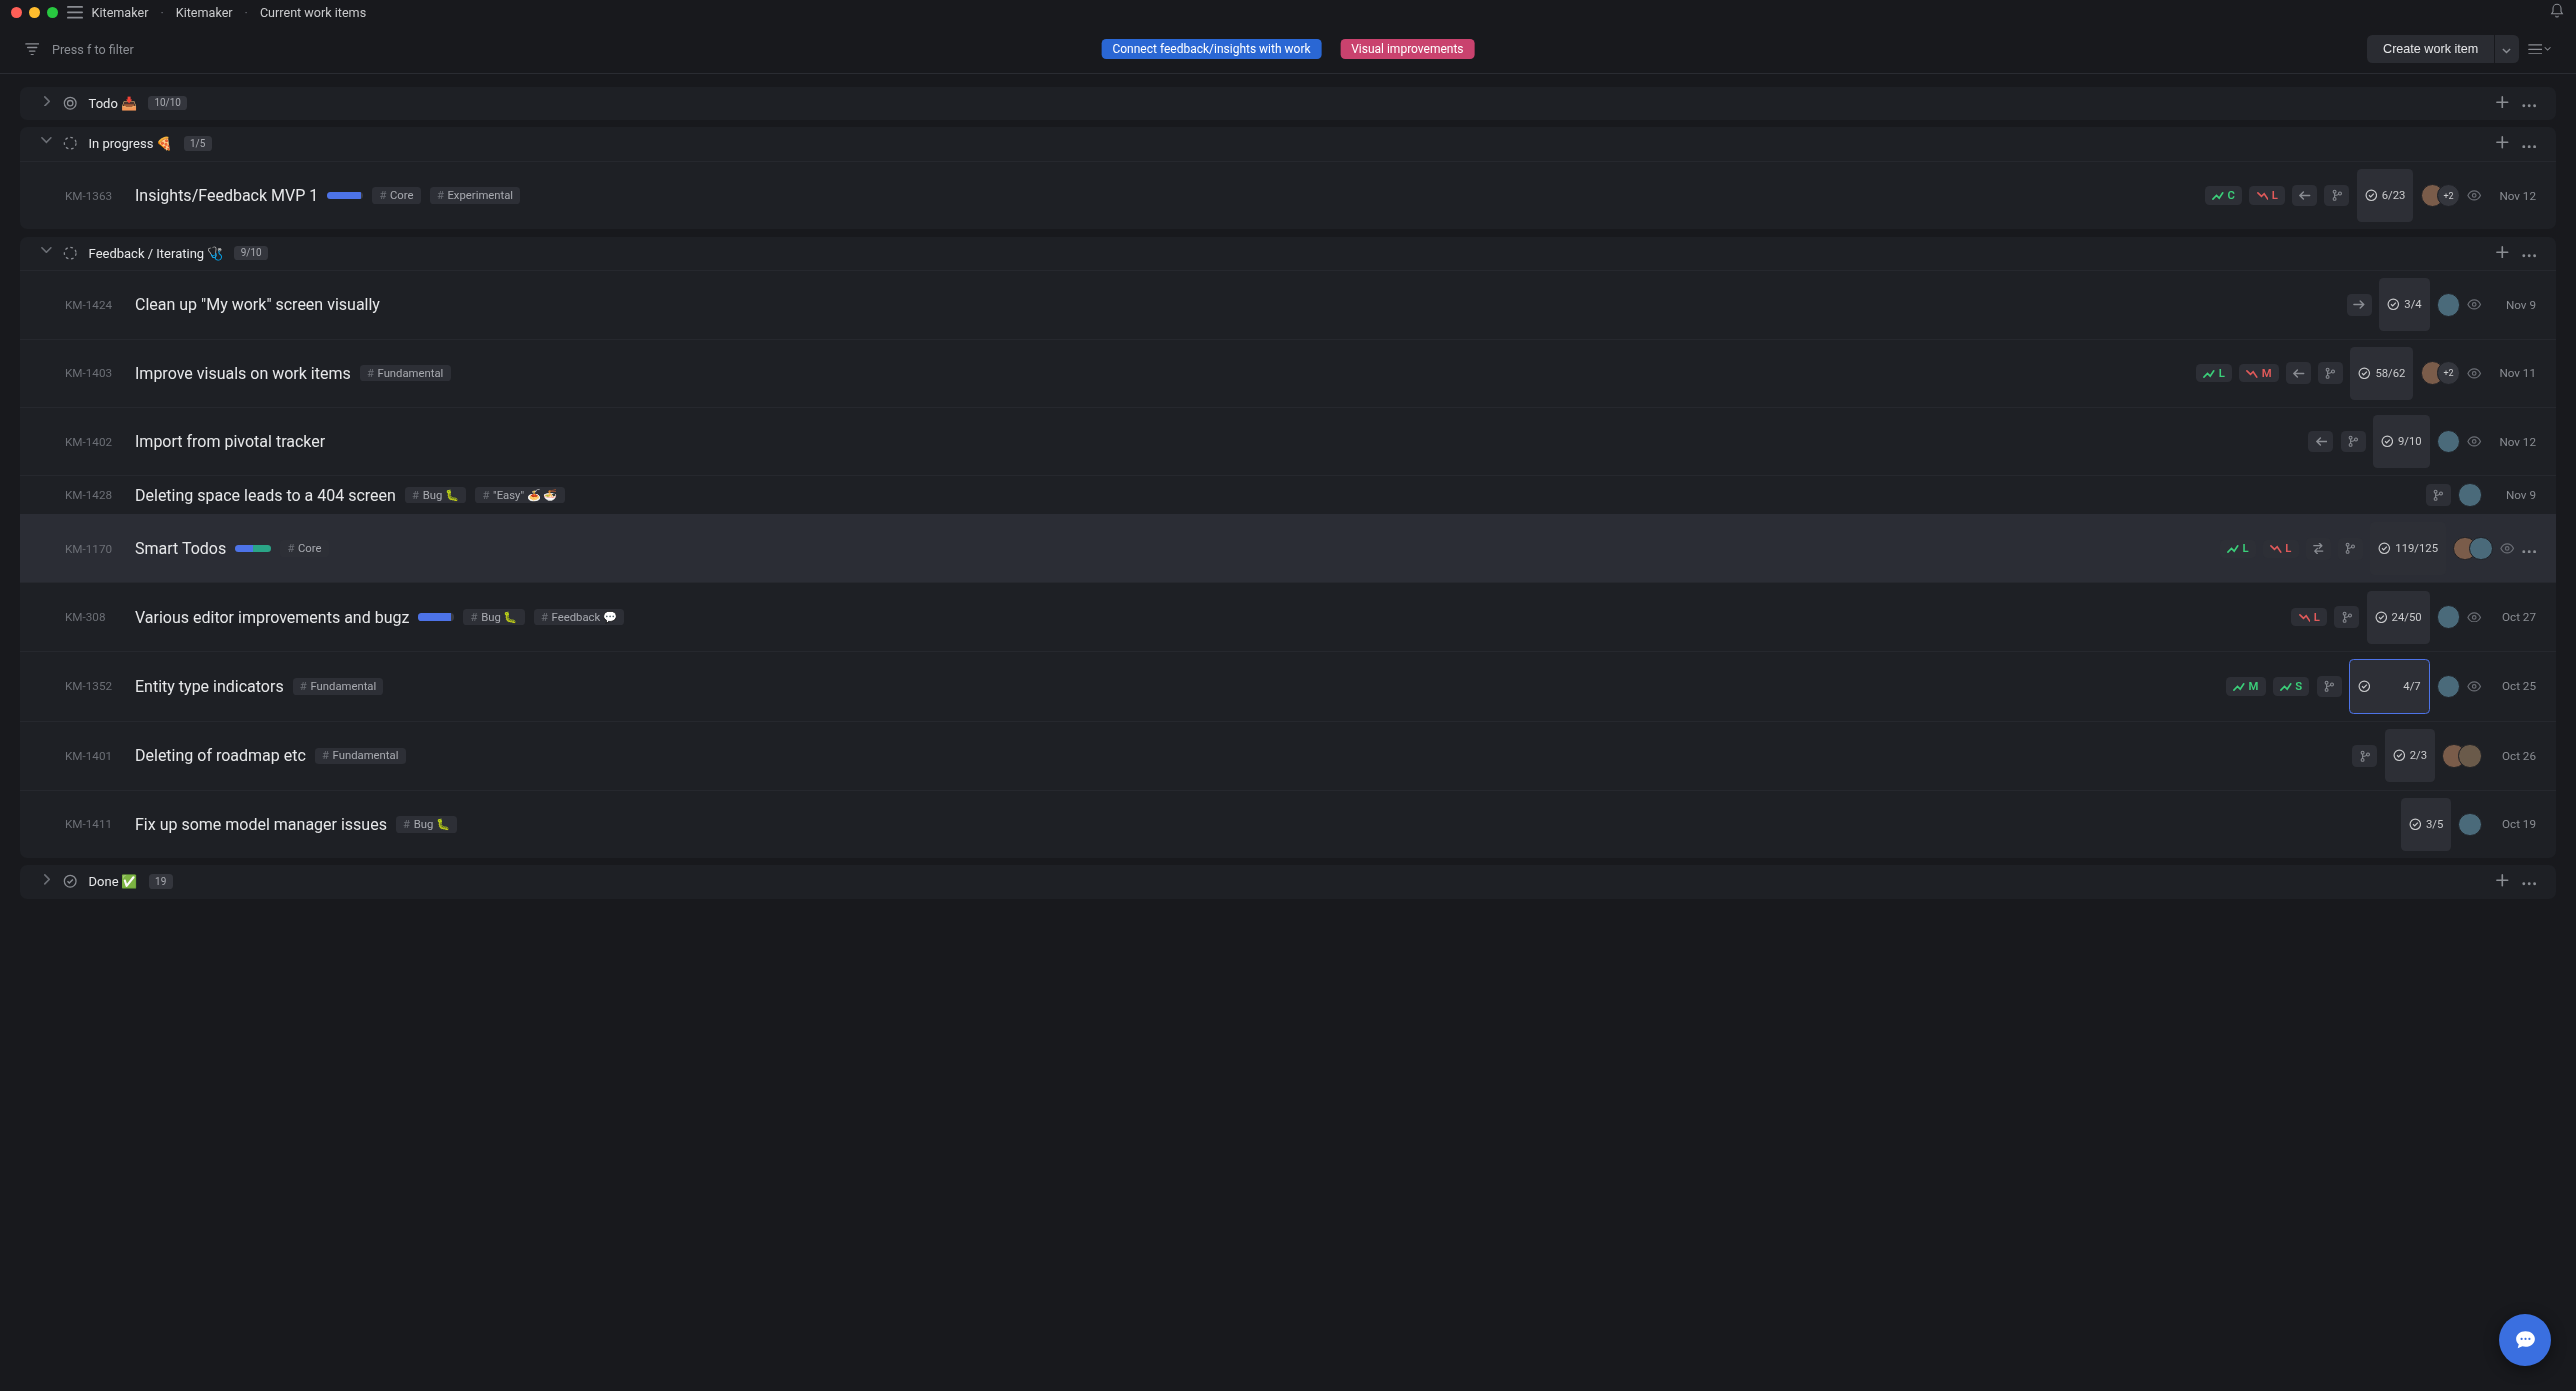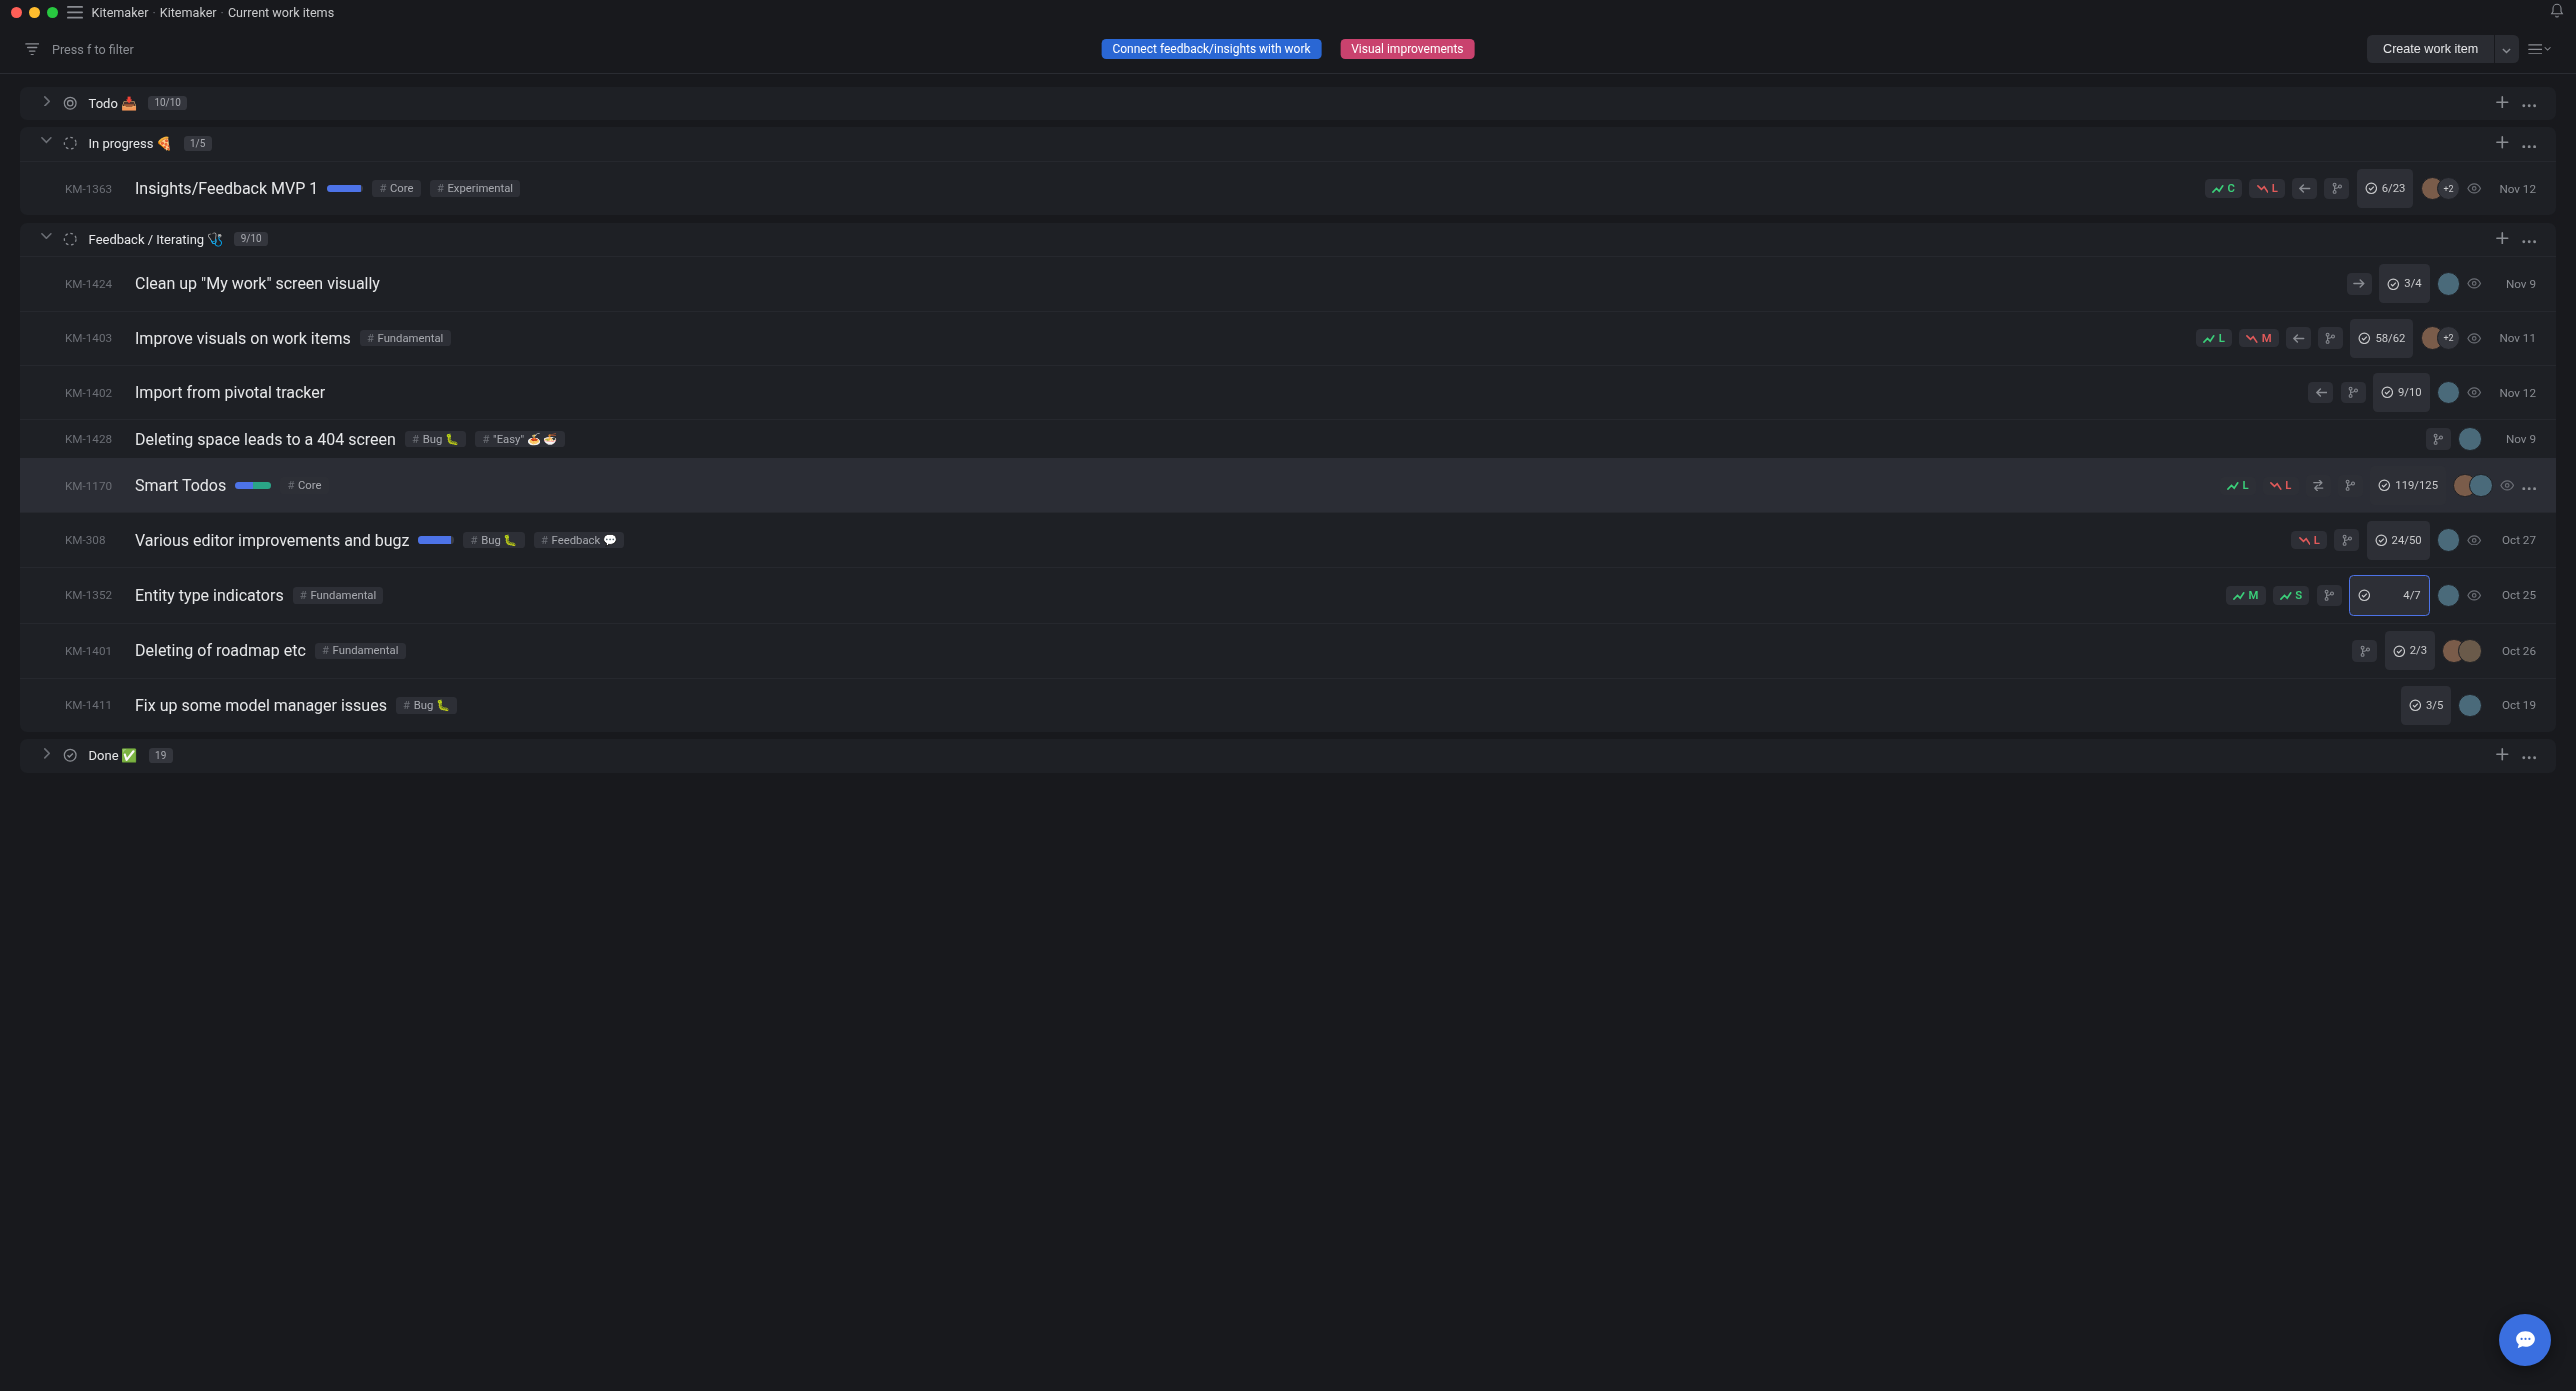--- a/index.html
+++ b/index.html
@@ -17,21 +17,21 @@
     align-items: center;
     padding: 0 10.8px;
     gap: 9px;
   }
   .traffic { display: flex; gap: 7.2px; align-items: center; }
   .traffic-dot { width: 10.8px; height: 10.8px; border-radius: 50%; }
   .dot-red { background: #ff5f57; }
   .dot-yellow { background: #febc2e; }
   .dot-green { background: #28c840; }
   .menu-icon { color: #8a8d93; cursor: pointer; display: flex; }
-  .breadcrumbs { display: flex; gap: 4px; align-items: center; color: #c9cacc; font-size: 12.6px; }
+  .breadcrumbs { display: flex; gap: 12px; align-items: center; color: #c9cacc; font-size: 12.6px; }
   .bc-sep { color: #6b6e75; }
   .bell { margin-left: auto; color: #8a8d93; }
   .toolbar {
     height: 49px;
     display: flex;
     align-items: center;
     padding: 0 25px;
     border-bottom: 0.9px solid #2a2c32;
     gap: 12.6px;
   }
@@ -95,21 +95,21 @@
     display: inline-flex; align-items: center; gap: 3.6px; padding: 2.7px 7.2px;
     background: #2d2f36; border-radius: 4.5px; font-size: 11.3px; font-weight: 600;
   }
   .imp-up { color: #3bd07a; }
   .imp-down { color: #e15a5a; }
   .icon-chip {
     width: 25px; height: 21.6px; background: #2d2f36; border-radius: 4.5px;
     display: flex; align-items: center; justify-content: center; color: #8a8d93;
   }
   .todo-chip {
-    display: inline-flex; align-items: center; gap: 4.5px; padding: 13px 8px;
+    display: inline-flex; gap: 4.5px; padding: 20px 8px;
     background: #2d2f36; border-radius: 4.5px; font-size: 11.3px; color: #c9cacc;
   }
   .todo-chip.active { border: 0.9px solid #4d73e8; gap: 33px; }
   .avatar {
     width: 23.4px; height: 23.4px; border-radius: 50%; background: #5a6470;
     display: inline-flex; align-items: center; justify-content: center;
     font-size: 10px; color: #fff; border: 1.8px solid #1e2025;
   }
   .avatar.a1 { background: #7a5c4a; }
   .avatar.a2 { background: #4a6a7a; }

